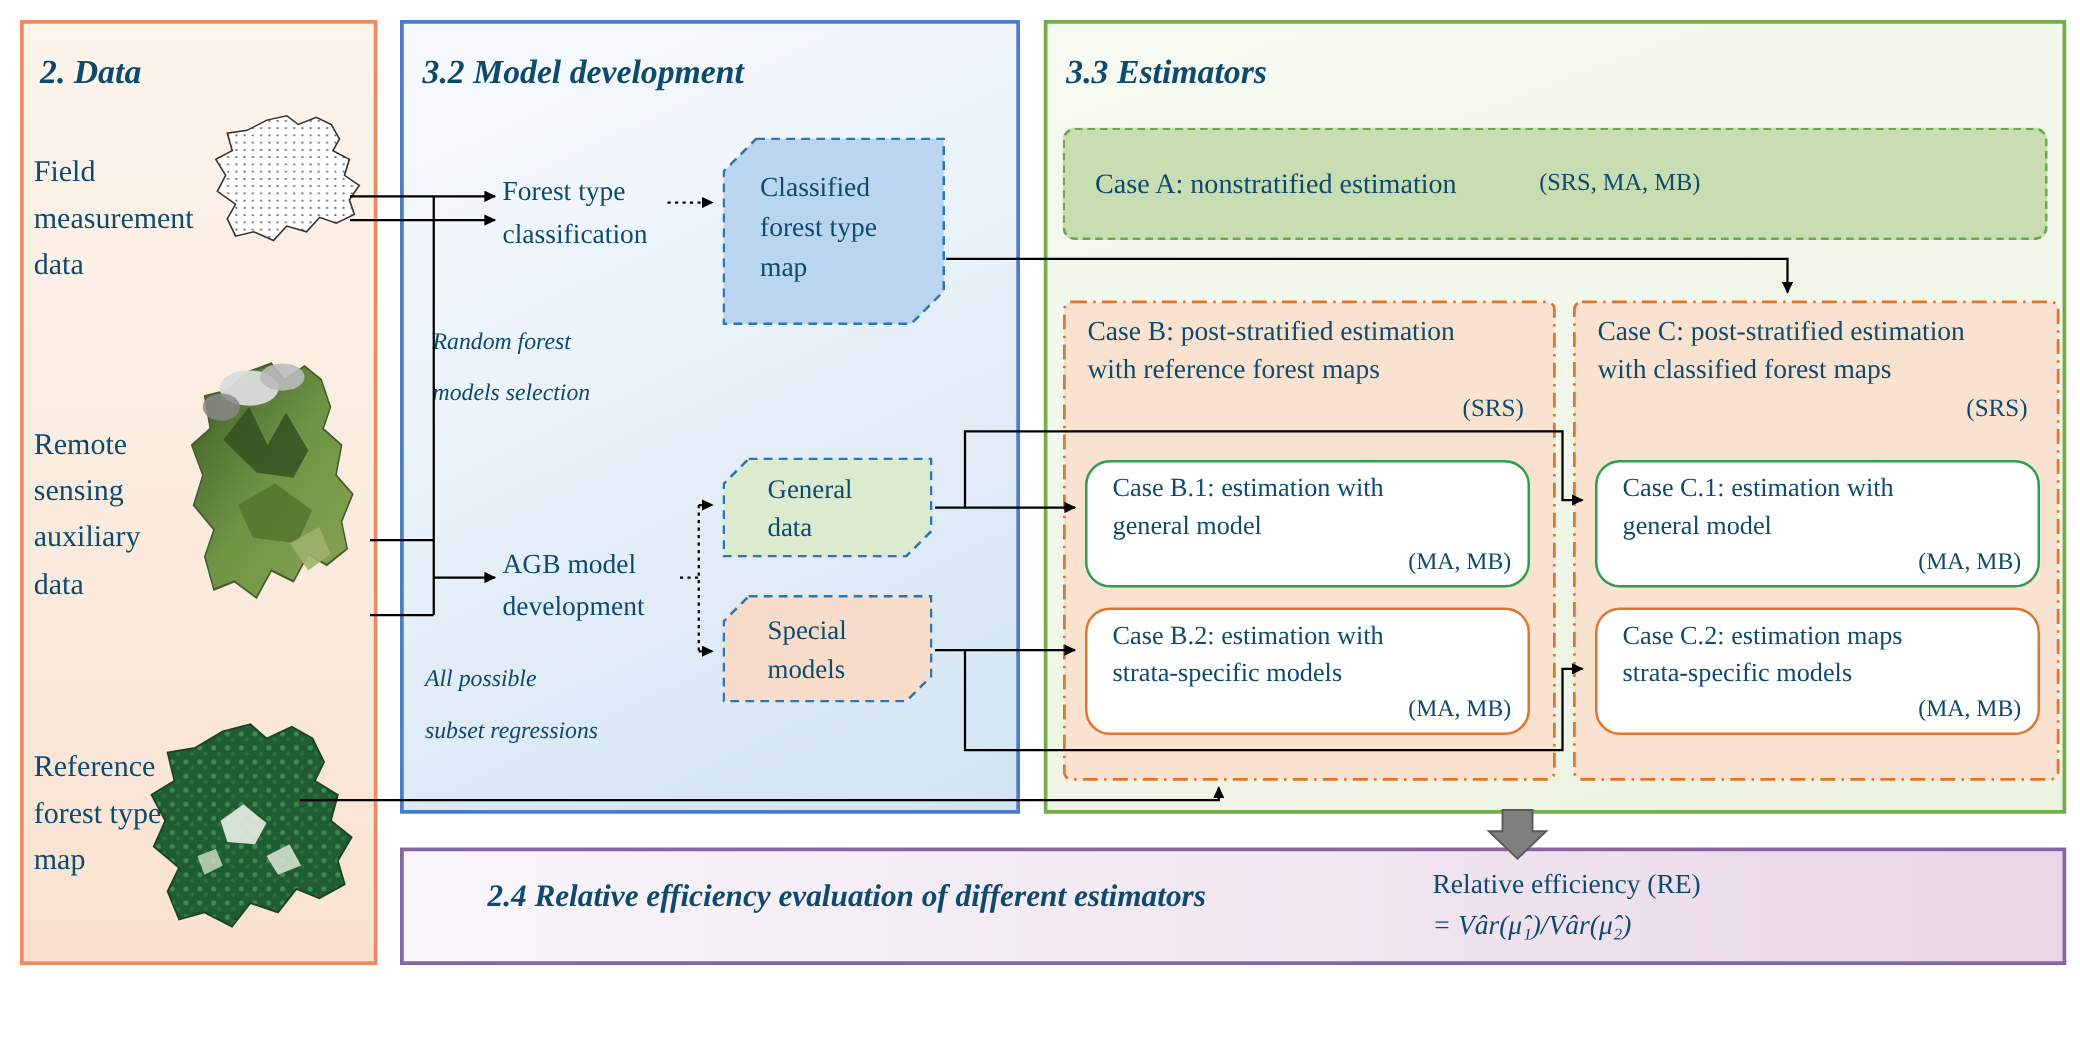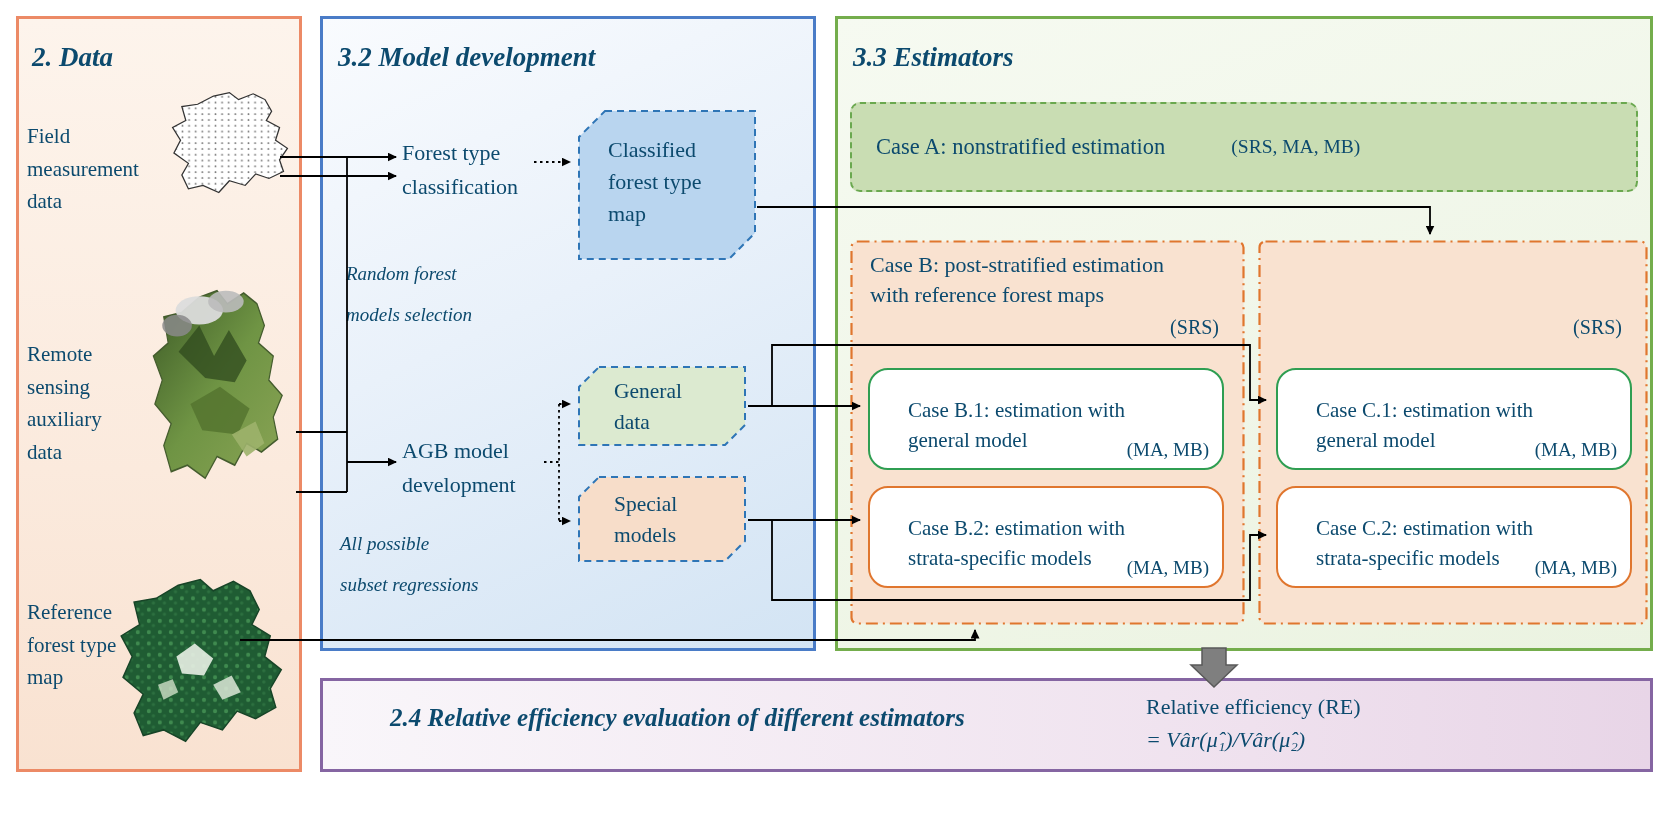--- a/index.html
+++ b/index.html
@@ -8,21 +8,21 @@
   .panel{position:absolute;box-sizing:border-box;border:3px solid;}
   #data-panel{left:16px;top:16px;width:286px;height:756px;border-color:#ec8a66;
     background:linear-gradient(180deg,#fdf4ec 0%,#fbeadd 60%,#f9e2d1 100%);}
   #model-panel{left:320px;top:16px;width:496px;height:635px;border-color:#4a7cc7;
     background:linear-gradient(155deg,#f9fbfe 0%,#e9f1fa 45%,#d3e4f4 100%);}
   #estimators-panel{left:835px;top:16px;width:818px;height:635px;border-color:#74ad4c;
     background:linear-gradient(160deg,#f6faf1 0%,#ebf3e1 100%);}
   #evaluation-panel{left:320px;top:678px;width:1333px;height:94px;border-color:#8565a2;
     background:linear-gradient(90deg,#f9f6fa 0%,#efe1ee 70%,#e8d5e7 100%);}
   .ptitle{position:absolute;font-weight:bold;font-style:italic;font-size:27px;white-space:nowrap;}
-  .lbl{position:absolute;font-size:21px;line-height:1.55;}
+  .lbl{position:absolute;font-size:24px;line-height:1.55;}
   .lbl span{display:block;}
   .note{position:absolute;font-style:italic;font-size:19px;line-height:1.5;}
   .note span{display:block;margin-top:12px;}
   .shape{position:absolute;}
   .shape svg{position:absolute;left:0;top:0;width:100%;height:100%;}
   .shape .stxt{position:relative;z-index:2;font-size:21.5px;line-height:1.45;}
   .shape .stxt span{display:block;}
   .imgbox{position:absolute;}
   .imgbox svg{width:100%;height:100%;display:block;}
   .case-a{position:absolute;left:850px;top:102px;width:788px;height:90px;
@@ -35,21 +35,21 @@
   #case-c{left:1258px;width:390px;}
   .case-outer > svg{position:absolute;left:0;top:0;width:100%;height:100%;}
   .case-title{position:absolute;left:20px;top:10px;font-size:22px;line-height:1.36;z-index:2;}
   #case-b .case-title{width:312px;}
   #case-c .case-title{width:312px;}
   .case-srs{position:absolute;right:26px;top:76px;font-size:20px;z-index:2;margin-left:17px;}
   .subcase{position:absolute;left:18px;width:356px;height:102px;background:#fff;
     border:2.2px solid;border-radius:20px;box-sizing:border-box;z-index:2;}
   .subcase.green{border-color:#2f9e52;}
   .subcase.orange{border-color:#e0762e;}
-  .subcase .sc-label{position:absolute;left:20px;top:26px;width:250px;font-size:21px;line-height:1.42;margin-left:18px;}
+  .subcase .sc-label{position:absolute;left:20px;top:6px;width:250px;font-size:21px;line-height:1.42;}
   .subcase .sc-methods{position:absolute;right:13px;bottom:7px;font-size:19px;}
   #eval-title{position:absolute;left:390px;top:704px;font-size:25px;font-weight:bold;font-style:italic;white-space:nowrap;}
   #re-block{position:absolute;left:1146px;top:690px;font-size:22px;line-height:1.5;}
   #re-formula{font-style:italic;}
   #arrow-layer{position:absolute;left:0;top:0;width:1664px;height:833px;z-index:40;pointer-events:none;}
 </style>
 </head>
 <body>
 
 <div id="canvas">
@@ -197,27 +197,28 @@
     <div class="subcase orange" style="top:246px;">
       <div class="sc-label">Case B.2: estimation with strata-specific models</div>
       <span class="sc-methods">(MA, MB)</span>
     </div>
   </div>
 
   <div id="case-c" class="case-outer">
     <svg preserveAspectRatio="none" viewBox="0 0 390 385">
       <rect x="1.5" y="1.5" width="387" height="382" rx="6" fill="#f9e2d0" stroke="#e0762e" stroke-width="2.2" stroke-dasharray="12 5 2 5"></rect>
     </svg>
+    <div class="case-title">Case C: post-stratified estimation with classified forest maps</div>
     <span class="case-srs">(SRS)</span>
     <div class="subcase green" style="top:128px;">
       <div class="sc-label">Case C.1: estimation with general model</div>
       <span class="sc-methods">(MA, MB)</span>
     </div>
     <div class="subcase orange" style="top:246px;">
-      <div class="sc-label">Case C.2: estimation with strata-specific models</div>
+      <div class="sc-label">Case C.2: estimation maps strata-specific models</div>
       <span class="sc-methods">(MA, MB)</span>
     </div>
   </div>
 
   <div id="eval-title">2.4 Relative efficiency evaluation of different estimators</div>
   <div id="re-block">
     <div id="re-label">Relative efficiency (RE)</div>
     <div id="re-formula">= Vâr(μ̂₁)/Vâr(μ̂₂)</div>
   </div>
 

